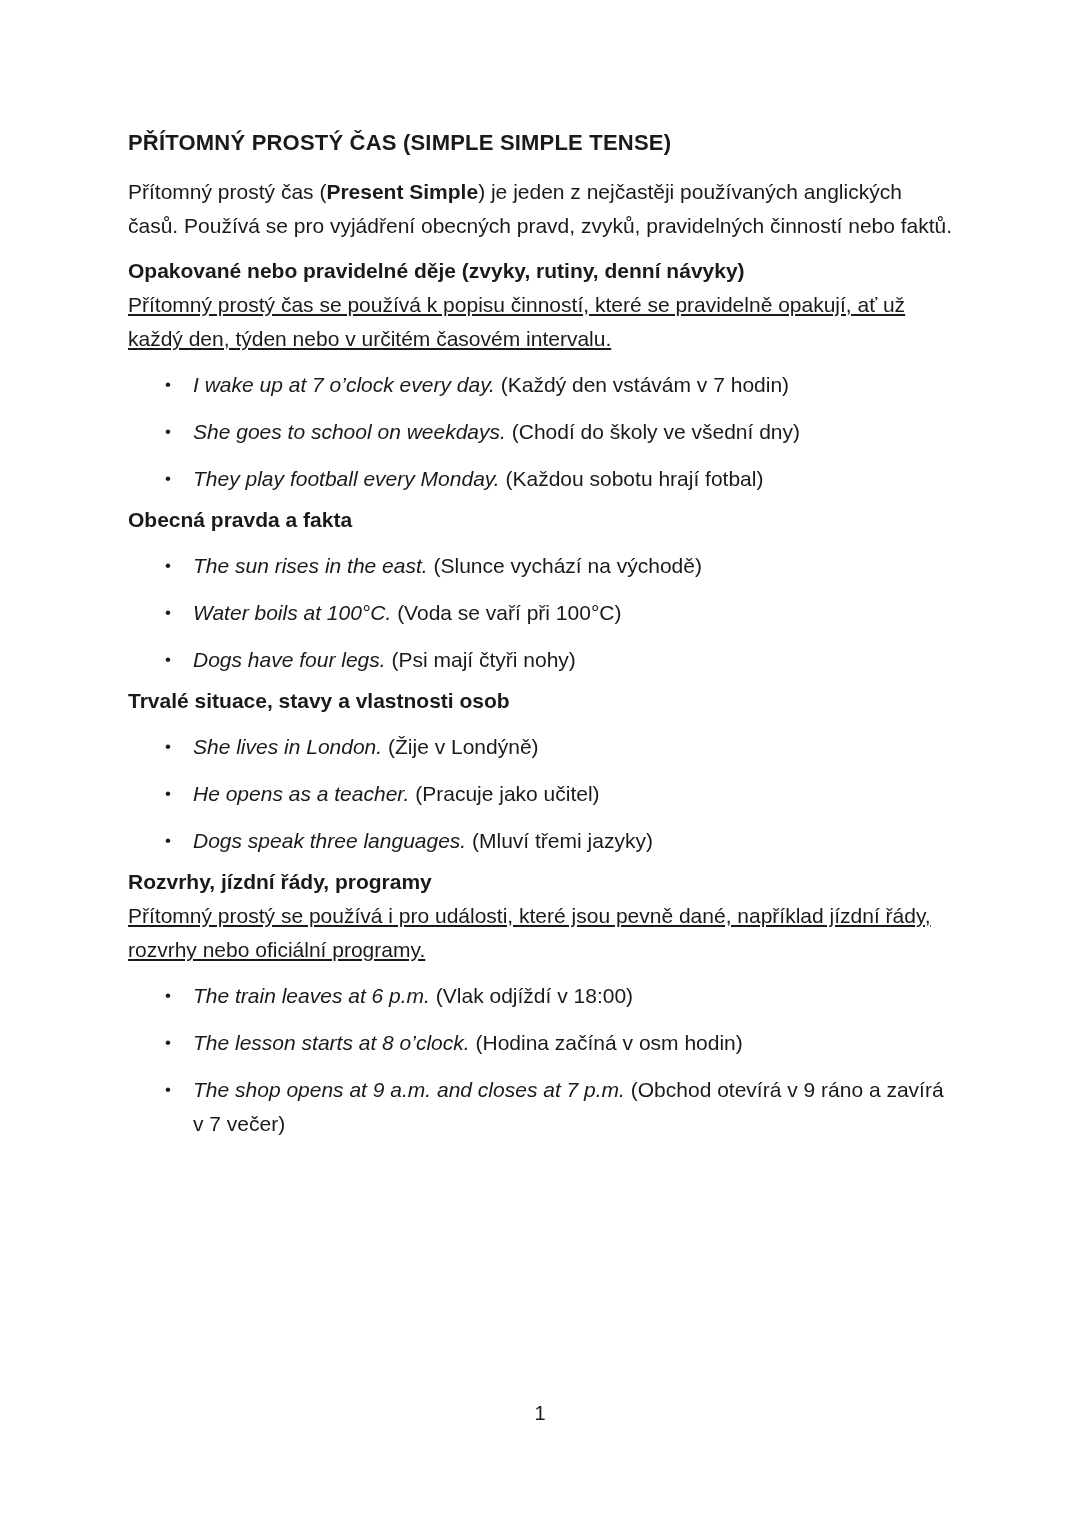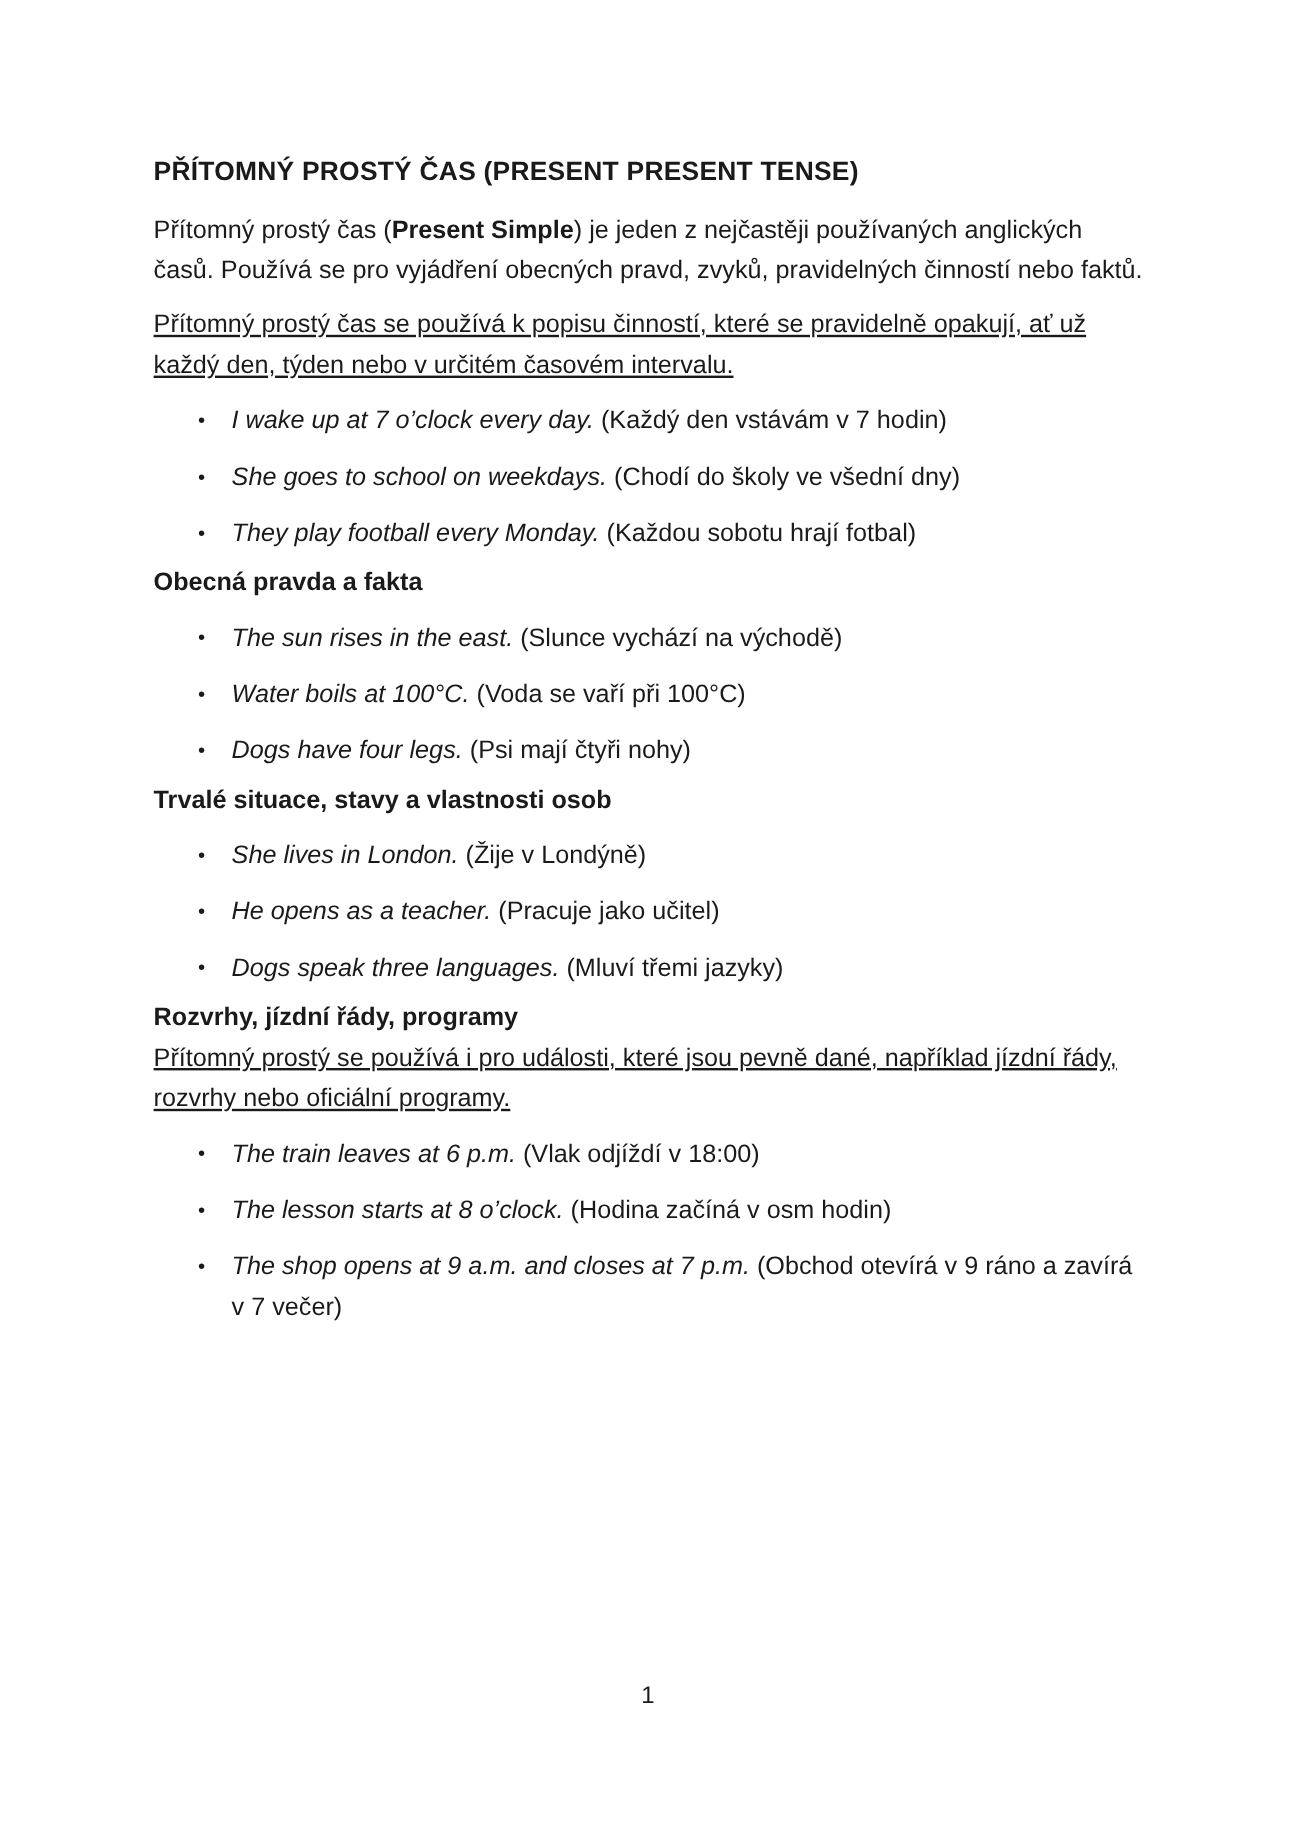--- a/index.html
+++ b/index.html
@@ -83,26 +83,27 @@
     font-size: 20px;
     line-height: 30px;
   }
 </style>
 </head>
 <body>
 
 <div class="page">
   <div class="content">
 
-    <h1 class="doc-title">PŘÍTOMNÝ PROSTÝ ČAS (PRESENT PRESENT TENSE)</h1>
+    <h1 class="doc-title">PŘÍTOMNÝ PROSTÝ ČAS (SIMPLE SIMPLE TENSE)</h1>
 
     <p class="intro"><span>Přítomný prostý čas (</span><span class="b">Present Simple</span><span>) je jeden z nejčastěji používaných anglických časů. Používá se pro vyjádření obecných pravd, zvyků, pravidelných činností nebo faktů.</span></p>
 
 
     <section class="subsection">
+      <h3 class="sub-heading">Opakované nebo pravidelné děje (zvyky, rutiny, denní návyky)</h3>
       <p class="sub-body">Přítomný prostý čas se používá k popisu činností, které se pravidelně opakují, ať už každý den, týden nebo v určitém časovém intervalu.</p>
       <ul class="examples">
         <li><span class="bullet">•</span><span class="en">I wake up at 7 o’clock every day.</span> <span class="cs">(Každý den vstávám v 7 hodin)</span></li>
         <li><span class="bullet">•</span><span class="en">She goes to school on weekdays.</span> <span class="cs">(Chodí do školy ve všední dny)</span></li>
         <li><span class="bullet">•</span><span class="en">They play football every Monday.</span> <span class="cs">(Každou sobotu hrají fotbal)</span></li>
       </ul>
     </section>
 
     <section class="subsection">
       <h3 class="sub-heading">Obecná pravda a fakta</h3>

